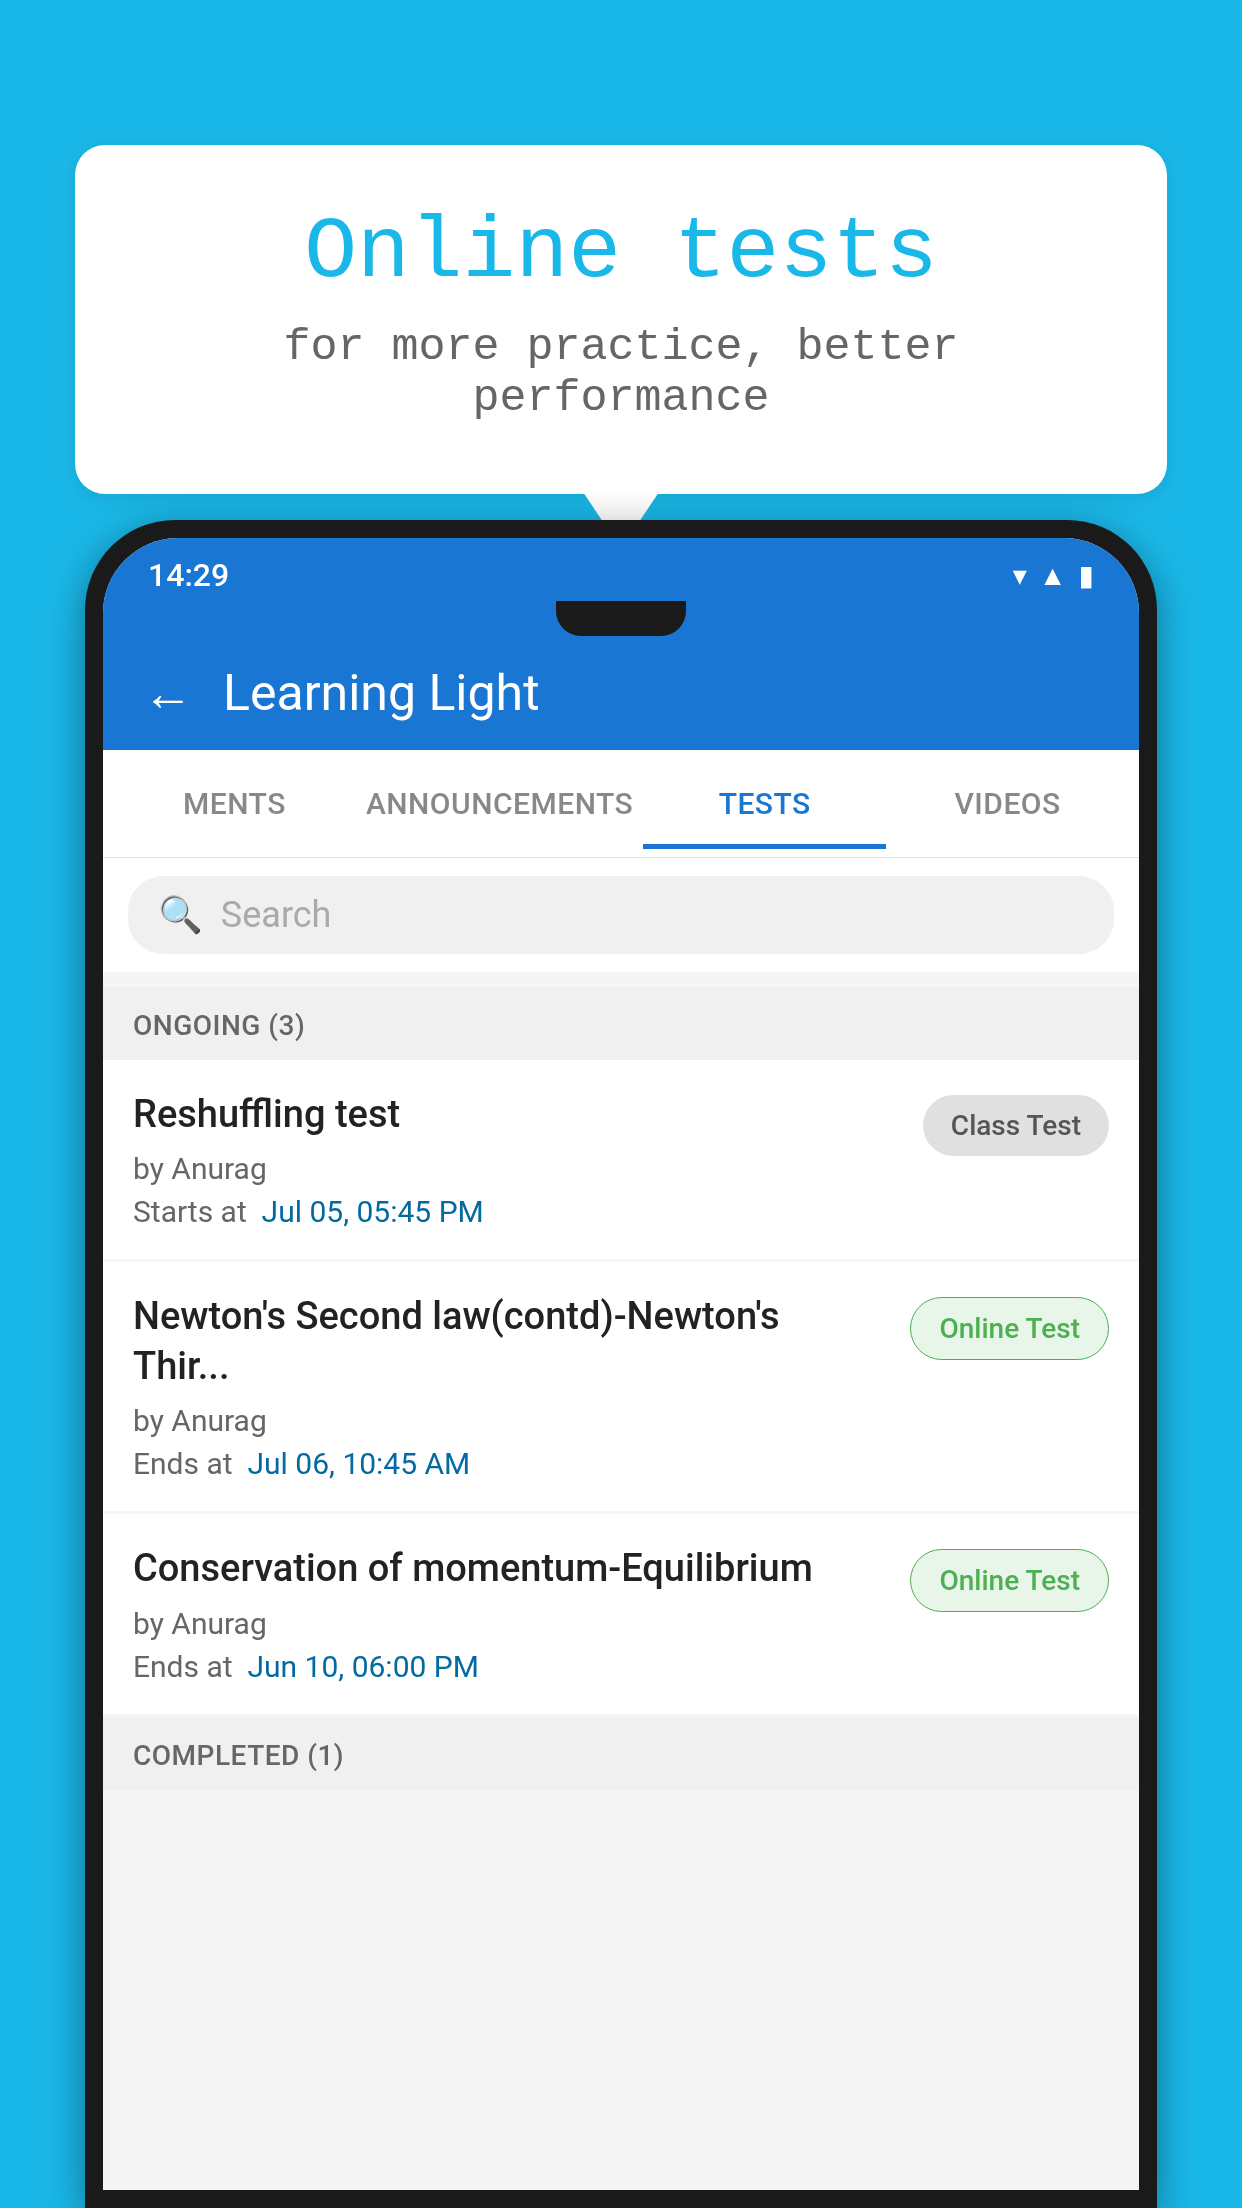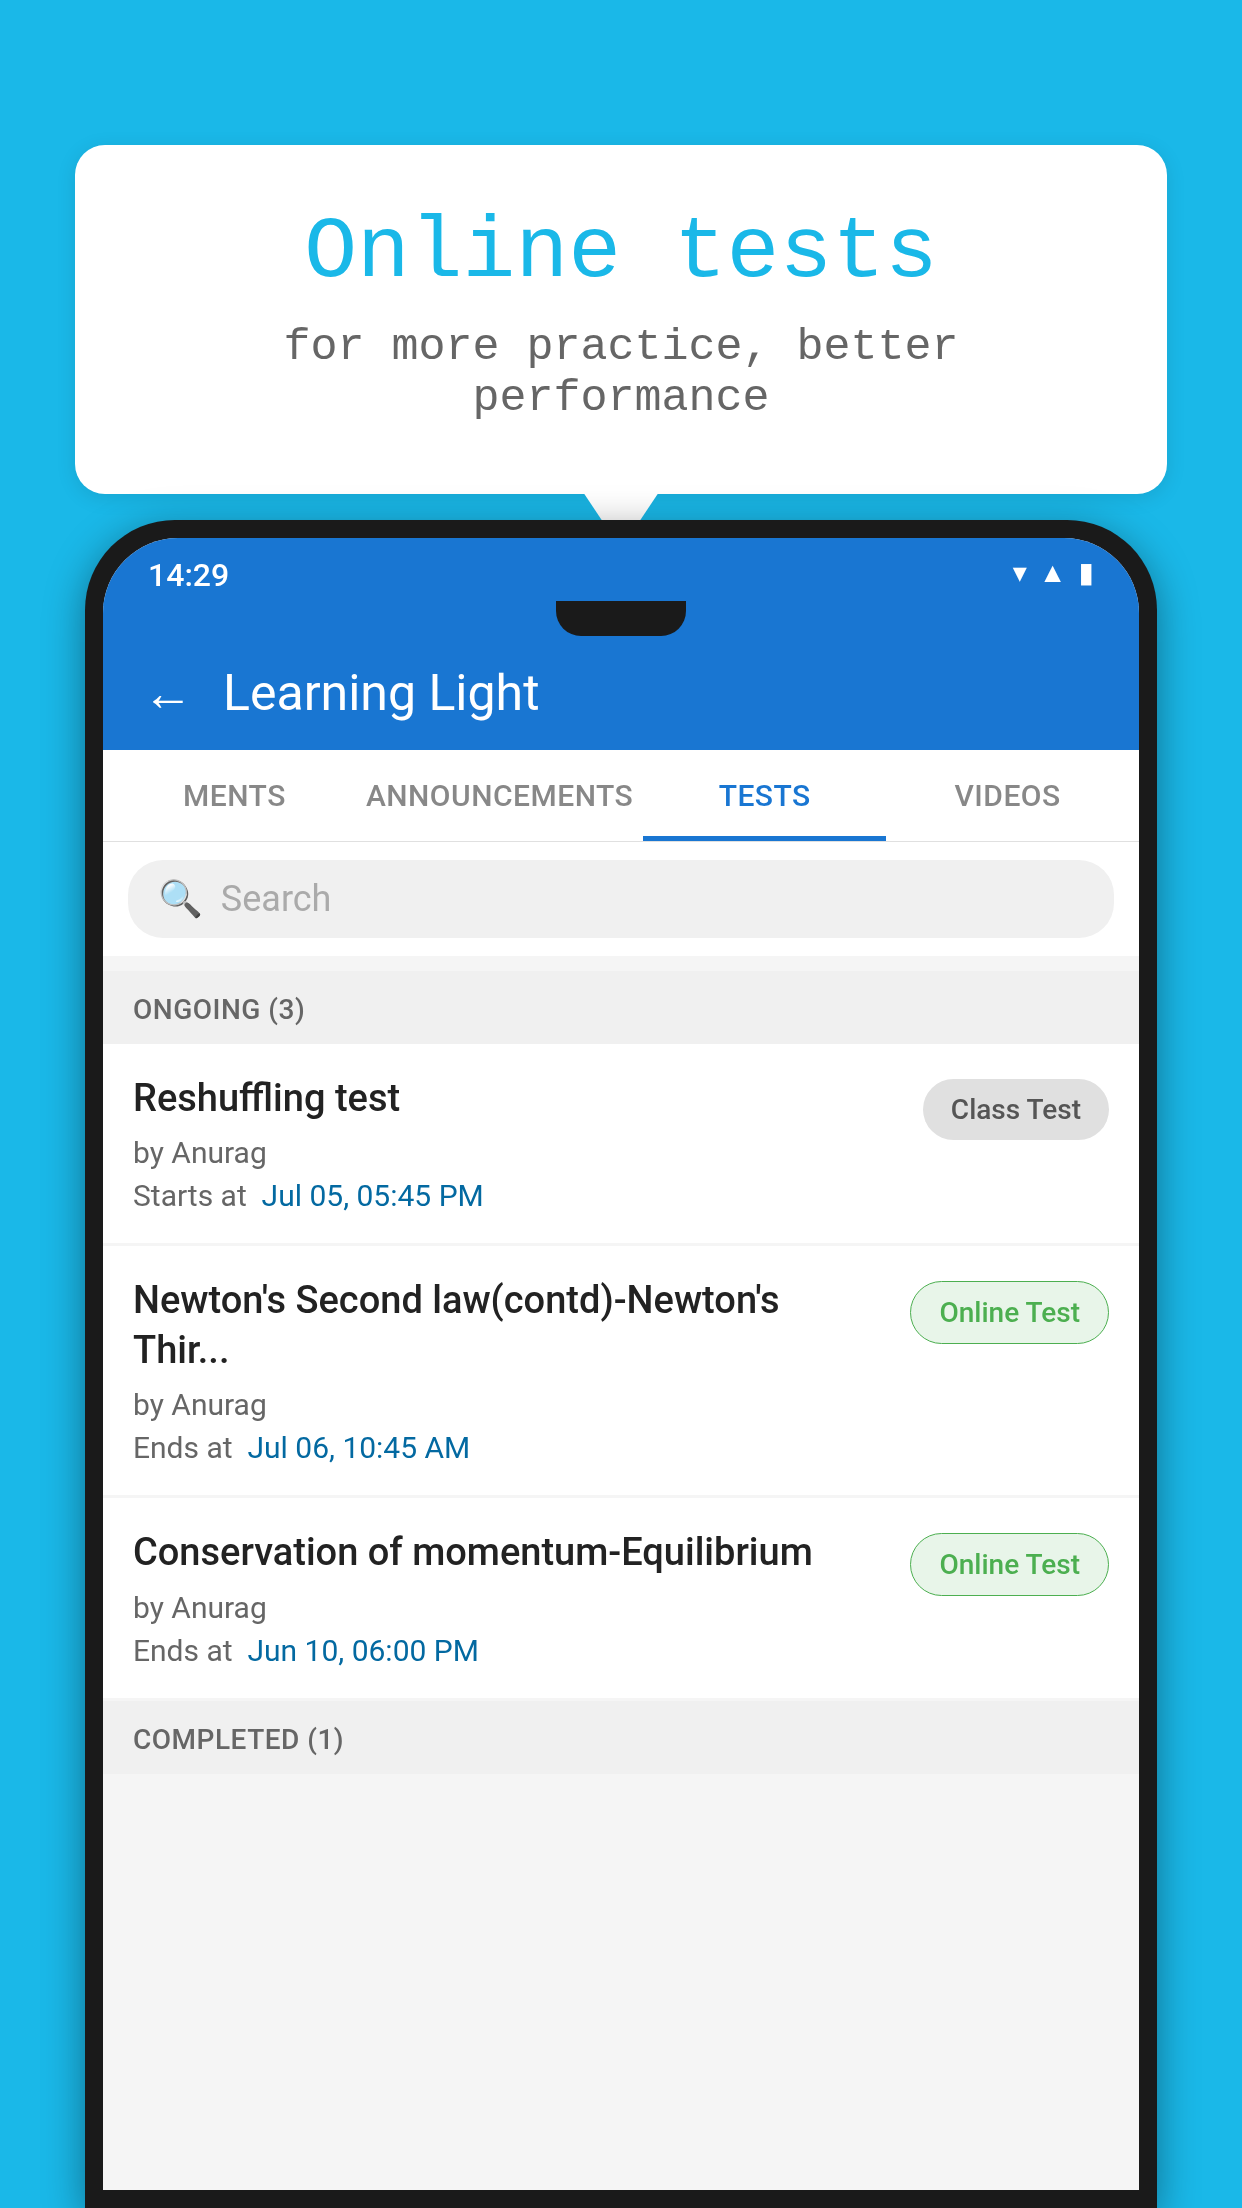--- a/index.html
+++ b/index.html
@@ -75,21 +75,21 @@
       height: 100%;
       display: flex;
       flex-direction: column;
     }
 
     
     .status-bar {
       background: #1976d2;
       display: flex;
       justify-content: space-between;
-      align-items: flex-start;
+      align-items: center;
       padding: 18px 45px 12px;
       flex-shrink: 0;
     }
 
     .status-time {
       color: white;
       font-size: 32px;
       font-weight: 500;
     }
 
@@ -141,21 +141,21 @@
       font-size: 50px;
       font-weight: 400;
     }
 
     
     .tabs-container {
       background: white;
       display: flex;
       flex-shrink: 0;
       border-bottom: 1px solid #e0e0e0;
-      padding: 0 10px;
+      padding: 8px 10px;
     }
 
     .tab {
       flex: 1;
       text-align: center;
       padding: 28px 10px;
       font-size: 30px;
       font-weight: 500;
       color: #888;
       letter-spacing: 0.5px;

